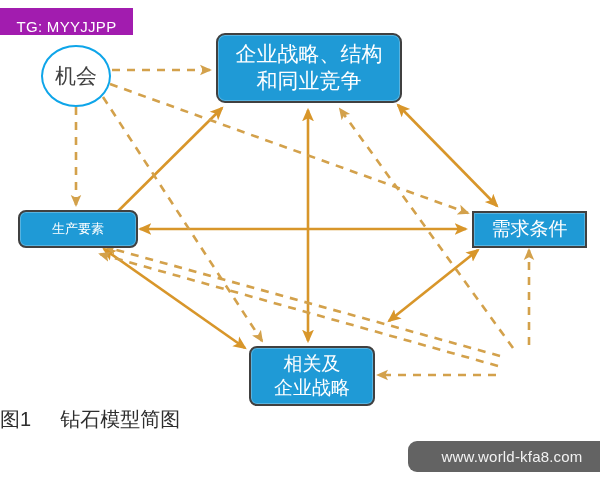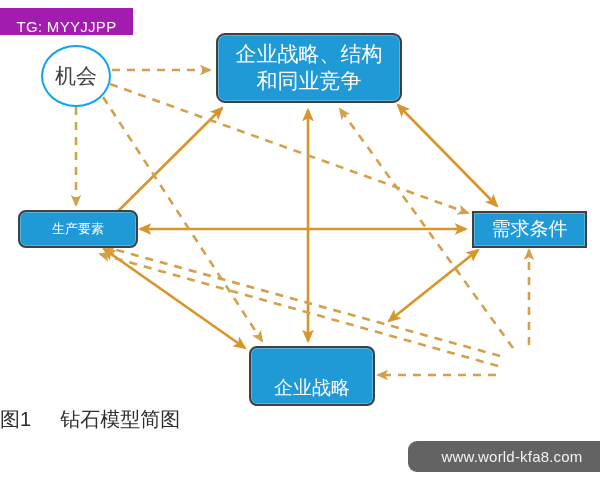--- a/index.html
+++ b/index.html
@@ -140,21 +140,21 @@
   <div class="node-box" id="box-factors">
     <span>生产要素</span>
   </div>
 
   <div class="node-box" id="box-demand">
     <span>需求条件</span>
   </div>
 
   <div class="node-box" id="box-related">
     <span>
-      <br>
+      <span>相关及</span><br>
       <span>企业战略</span>
     </span>
   </div>
 
   <div class="node-circle" id="circle-chance">
     <span>机会</span>
   </div>
 
 
   <div class="caption">

